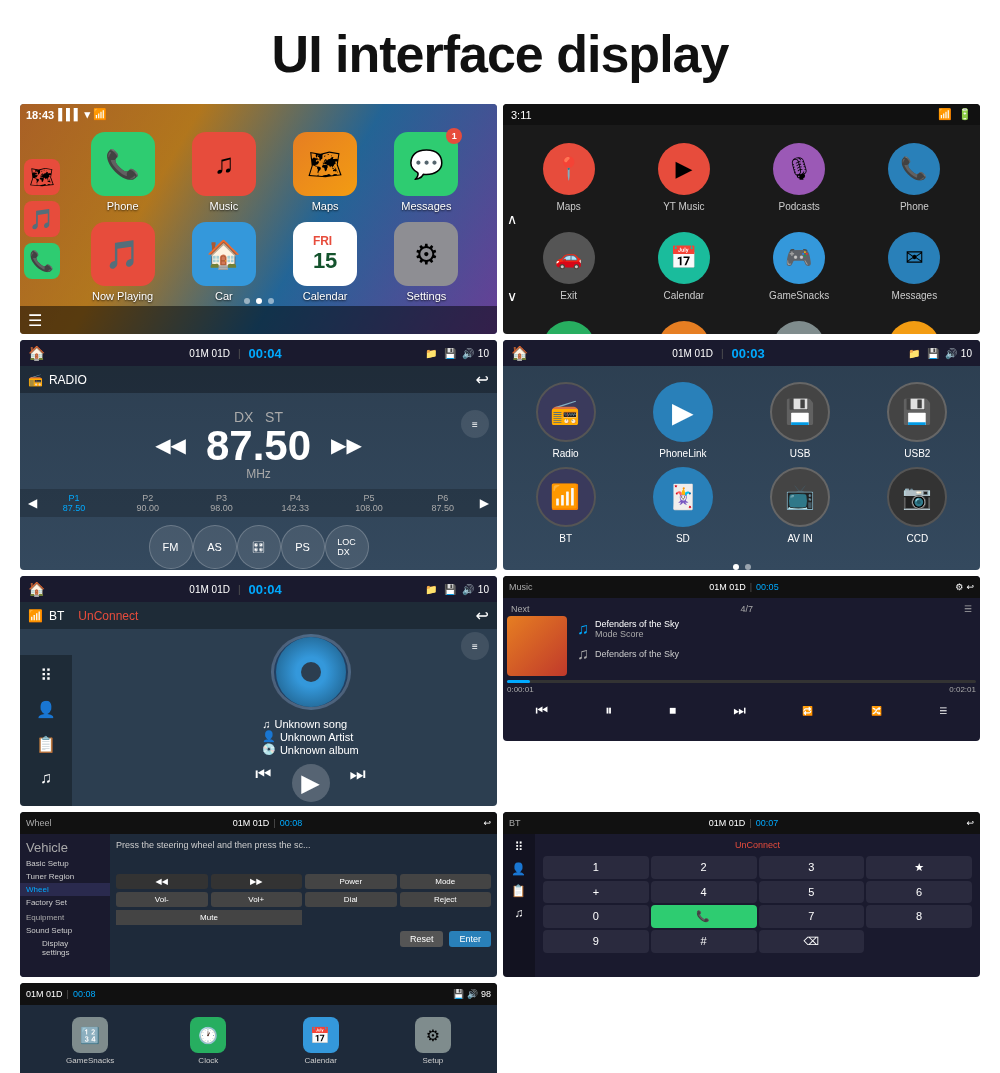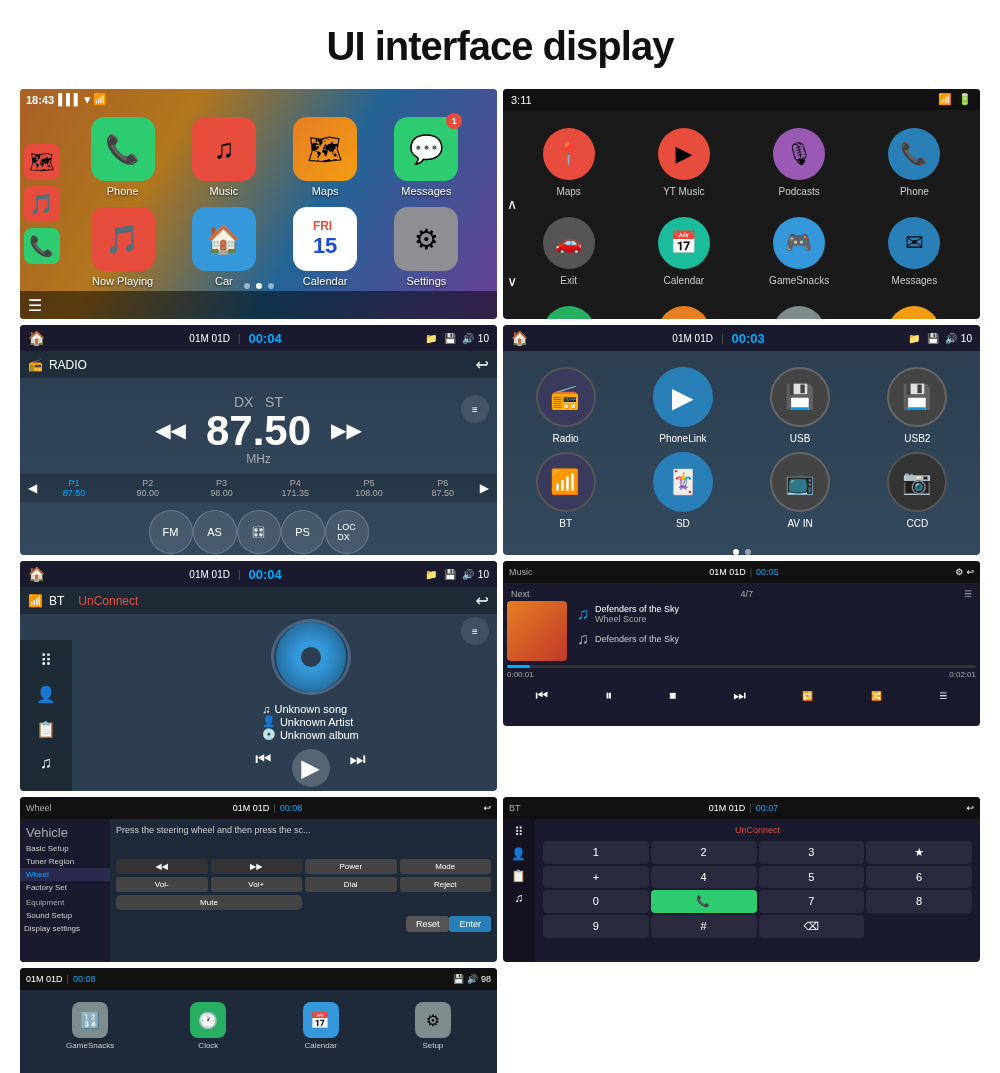--- a/index.html
+++ b/index.html
@@ -6,21 +6,21 @@
     body {
       width: 1000px;
       min-height: 1073px;
       background: #ffffff;
       font-family: Arial, sans-serif;
       display: flex;
       flex-direction: column;
       align-items: center;
     }
     .page-title {
-      font-size: 40px;
+      font-size: 52px;
       font-weight: 900;
       color: #111;
       text-align: center;
       margin: 24px 0 20px 0;
       letter-spacing: -1px;
     }
     .grid {
       display: grid;
       grid-template-columns: 1fr 1fr;
       grid-template-rows: repeat(3, auto);
@@ -456,21 +456,21 @@
           <span class="app-icon-label">Now Playing</span>
         </div>
         <div class="app-icon">
           <div class="app-icon-box" style="background:#3498db">
             <span>🏠</span>
           </div>
           <span class="app-icon-label">Car</span>
         </div>
         <div class="app-icon">
           <div class="app-icon-box" style="background:white">
-            <span style="font-size:12px;color:#e74c3c;font-weight:bold">FRI<br><span style="font-size:22px;color:#1d4ed8">15</span></span>
+            <span style="font-size:12px;color:#e74c3c;font-weight:bold">FRI<br><span style="font-size:22px;color:#14532d">15</span></span>
           </div>
           <span class="app-icon-label">Calendar</span>
         </div>
         <div class="app-icon">
           <div class="app-icon-box" style="background:#8e8e93">
             <span>⚙</span>
           </div>
           <span class="app-icon-label">Settings</span>
         </div>
       </div>
@@ -615,21 +615,21 @@
         <div class="preset-item">
           <div>P2</div>
           <div>90.00</div>
         </div>
         <div class="preset-item">
           <div>P3</div>
           <div>98.00</div>
         </div>
         <div class="preset-item">
           <div>P4</div>
-          <div>171.35</div>
+          <div>142.33</div>
         </div>
         <div class="preset-item">
           <div>P5</div>
           <div>108.00</div>
         </div>
         <div class="preset-item">
           <div>P6</div>
           <div>87.50</div>
         </div>
         <span style="color:white;font-size:12px">▶</span>
@@ -812,21 +812,21 @@
           <span>☰</span>
         </div>
 
         <div style="display:flex;gap:6px">
           <div style="width:60px;height:60px;background:linear-gradient(135deg,#e67e22,#c0392b);border-radius:4px;flex-shrink:0"></div>
           <div>
             <div class="music-track">
               <span style="color:#00aaff">♫</span>
               <div class="track-info">
                 <div style="color:white">Defenders of the Sky</div>
-                <div style="color:#aaa">Wheel Score</div>
+                <div style="color:#aaa">Mode Score</div>
               </div>
             </div>
             <div class="music-track">
               <span style="color:#aaa">♫</span>
               <div class="track-info">
                 <div>Defenders of the Sky</div>
               </div>
             </div>
           </div>
         </div>
@@ -868,38 +868,38 @@
       <div style="display:flex;height:calc(100% - 22px)">
 
         <div style="width:90px;background:#1a1a2e;padding:4px 0;overflow:hidden">
           <div style="color:#aaa;font-size:13px;padding:2px 6px">Vehicle</div>
           <div style="color:#ccc;font-size:8px;padding:2px 6px;cursor:pointer">Basic Setup</div>
           <div style="color:#ccc;font-size:8px;padding:2px 6px;cursor:pointer">Tuner Region</div>
           <div style="color:#00aaff;font-size:8px;padding:2px 6px;background:#2a2a4e;cursor:pointer">Wheel</div>
           <div style="color:#ccc;font-size:8px;padding:2px 6px;cursor:pointer">Factory Set</div>
           <div style="color:#aaa;font-size:8px;padding:4px 6px 2px">Equipment</div>
           <div style="color:#ccc;font-size:8px;padding:2px 6px;cursor:pointer">Sound Setup</div>
-          <div style="color:#ccc;font-size:8px;padding:2px 4px;cursor:pointer">Display settings</div>
+          <div style="color:#ccc;font-size:8px;padding:2px 22px;cursor:pointer">Display settings</div>
         </div>
 
         <div style="flex:1;padding:6px;color:#ccc;font-size:9px">
           <div style="margin-bottom:24px">Press the steering wheel and then press the sc...</div>
 
           <div style="display:grid;grid-template-columns:repeat(4,1fr);gap:3px">
             <div style="background:#333;color:white;font-size:8px;padding:3px;text-align:center;border-radius:3px">◀◀</div>
             <div style="background:#333;color:white;font-size:8px;padding:3px;text-align:center;border-radius:3px">▶▶</div>
             <div style="background:#444;color:white;font-size:8px;padding:3px;text-align:center;border-radius:3px">Power</div>
             <div style="background:#444;color:white;font-size:8px;padding:3px;text-align:center;border-radius:3px">Mode</div>
             <div style="background:#444;color:white;font-size:8px;padding:3px;text-align:center;border-radius:3px">Vol-</div>
             <div style="background:#444;color:white;font-size:8px;padding:3px;text-align:center;border-radius:3px">Vol+</div>
             <div style="background:#444;color:white;font-size:8px;padding:3px;text-align:center;border-radius:3px">Dial</div>
             <div style="background:#444;color:white;font-size:8px;padding:3px;text-align:center;border-radius:3px">Reject</div>
-            <div style="background:#444;color:white;font-size:8px;padding:3px;text-align:center;border-radius:5px;grid-column:span 2">Mute</div>
-          </div>
-          <div style="display:flex;gap:0;margin-top:6px;justify-content:flex-end">
+            <div style="background:#444;color:white;font-size:8px;padding:3px;text-align:center;border-radius:0;grid-column:span 2">Mute</div>
+          </div>
+          <div style="display:flex;gap:6px;margin-top:6px;justify-content:flex-end">
             <div style="background:#555;color:white;font-size:9px;padding:3px 10px;border-radius:3px">Reset</div>
             <div style="background:#2980b9;color:white;font-size:9px;padding:3px 10px;border-radius:3px">Enter</div>
           </div>
         </div>
       </div>
     </div>
 
     <div class="screen s8" style="position:relative">
       <div class="mini-status">
         <span style="color:#aaa">BT</span>

